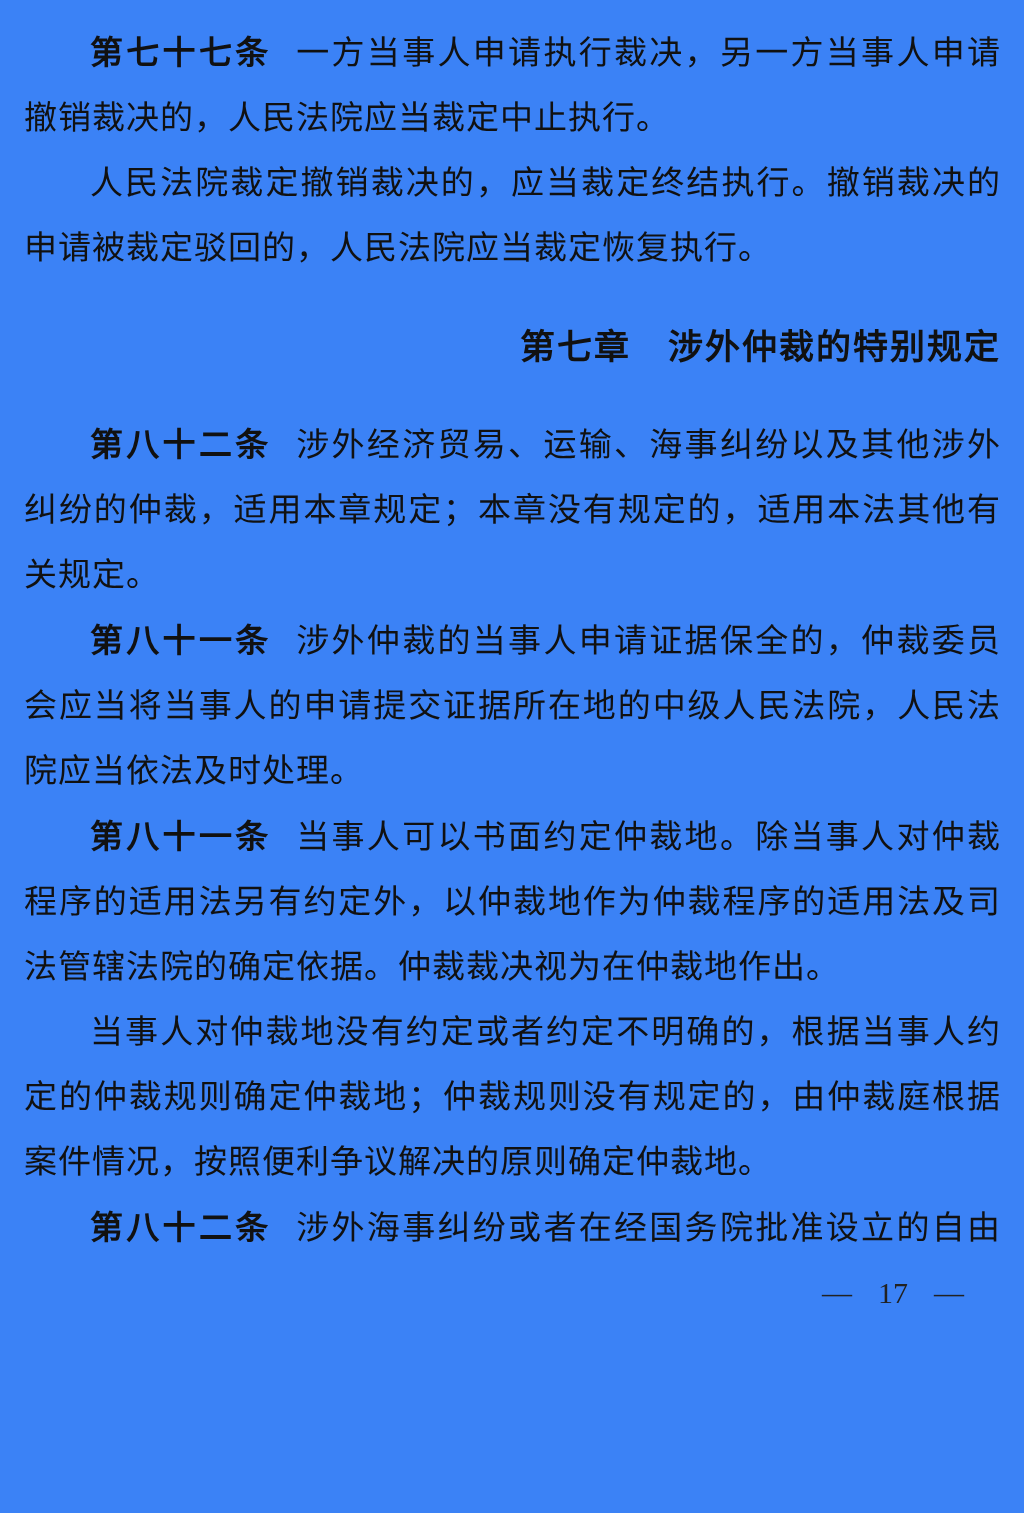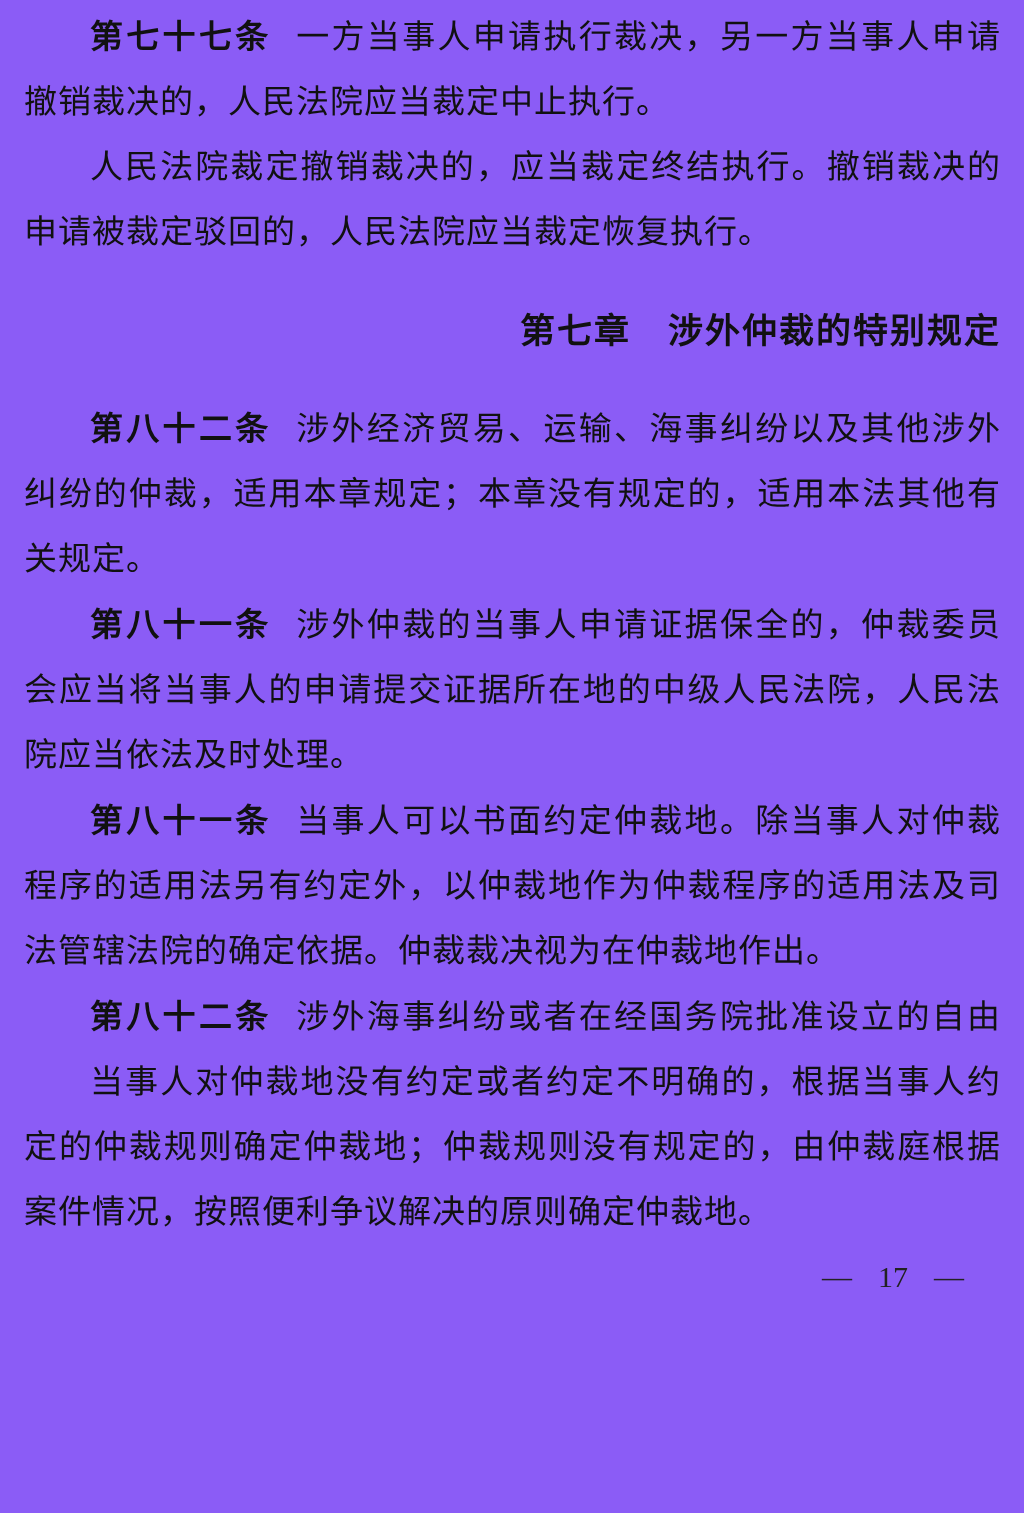--- a/index.html
+++ b/index.html
@@ -11,22 +11,22 @@
     width: 1024px;
     height: 1513px;
     overflow: hidden;
     font-family: "Liberation Serif", serif;
     color: #111111;
   }
   .page {
     box-sizing: border-box;
     width: 1024px;
     height: 1513px;
-    padding: 4px 23px 0 24px;
-    background: #8b5cf6;
+    padding: 20px 23px 0 24px;
+    background: #3b82f6;
   }
   .para {
     margin: 0;
     font-size: 33px;
     line-height: 65px;
     letter-spacing: 1px;
     text-align: justify;
     text-justify: inter-character;
     text-indent: 2em;
     font-family: "Liberation Serif", serif;
@@ -82,23 +82,23 @@
 
   <p class="para">
     <span class="art-num">第八十一条</span><span>涉外仲裁的当事人申请证据保全的，仲裁委员会应当将当事人的申请提交证据所在地的中级人民法院，人民法院应当依法及时处理。</span>
   </p>
 
 
   <p class="para">
     <span class="art-num">第八十一条</span><span>当事人可以书面约定仲裁地。除当事人对仲裁程序的适用法另有约定外，以仲裁地作为仲裁程序的适用法及司法管辖法院的确定依据。仲裁裁决视为在仲裁地作出。</span>
   </p>
 
+  <p class="para">当事人对仲裁地没有约定或者约定不明确的，根据当事人约定的仲裁规则确定仲裁地；仲裁规则没有规定的，由仲裁庭根据案件情况，按照便利争议解决的原则确定仲裁地。</p>
+
   <p class="para continues-next-page">
     <span class="art-num">第八十二条</span><span>涉外海事纠纷或者在经国务院批准设立的自由</span>
   </p>
-
-  <p class="para">当事人对仲裁地没有约定或者约定不明确的，根据当事人约定的仲裁规则确定仲裁地；仲裁规则没有规定的，由仲裁庭根据案件情况，按照便利争议解决的原则确定仲裁地。</p>
 
   <div class="footer">
     <span>—</span><span class="gap"></span><span>17</span><span class="gap"></span><span>—</span>
   </div>
 
 </div>
 
 </body></html>

